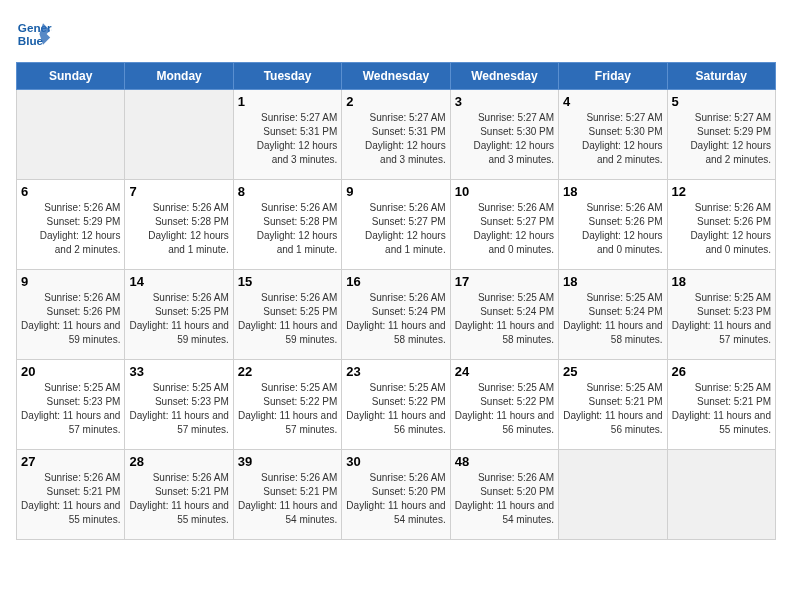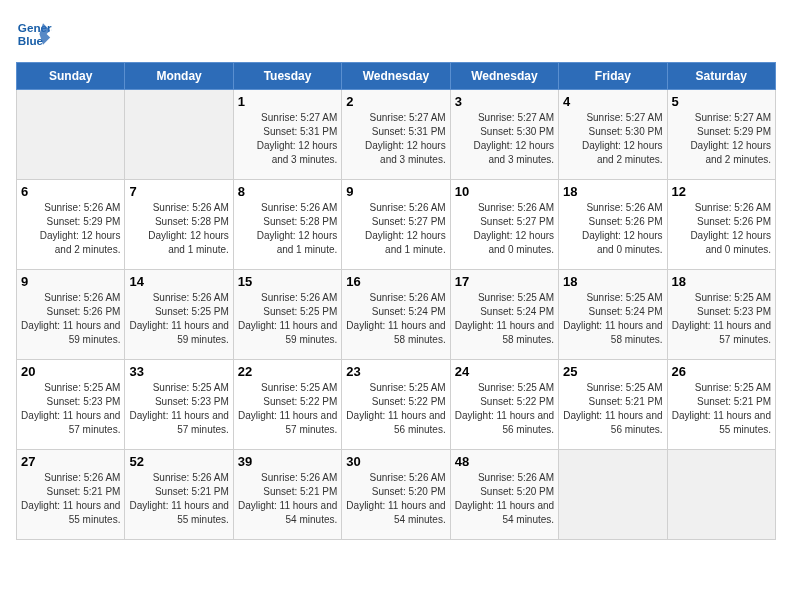--- a/index.html
+++ b/index.html
@@ -279,21 +279,21 @@
         </td>
       </tr>
       <tr>
         <td>
           <span class="day-num">27</span>
           <div class="day-info" style="white-space: pre-line;">Sunrise: 5:26 AM
 Sunset: 5:21 PM
 Daylight: 11 hours and 55 minutes.</div>
         </td>
         <td>
-          <span class="day-num">52</span>
+          <span class="day-num">28</span>
           <div class="day-info" style="white-space: pre-line;">Sunrise: 5:26 AM
 Sunset: 5:21 PM
 Daylight: 11 hours and 55 minutes.</div>
         </td>
         <td>
           <span class="day-num">39</span>
           <div class="day-info" style="white-space: pre-line;">Sunrise: 5:26 AM
 Sunset: 5:21 PM
 Daylight: 11 hours and 54 minutes.</div>
         </td>

